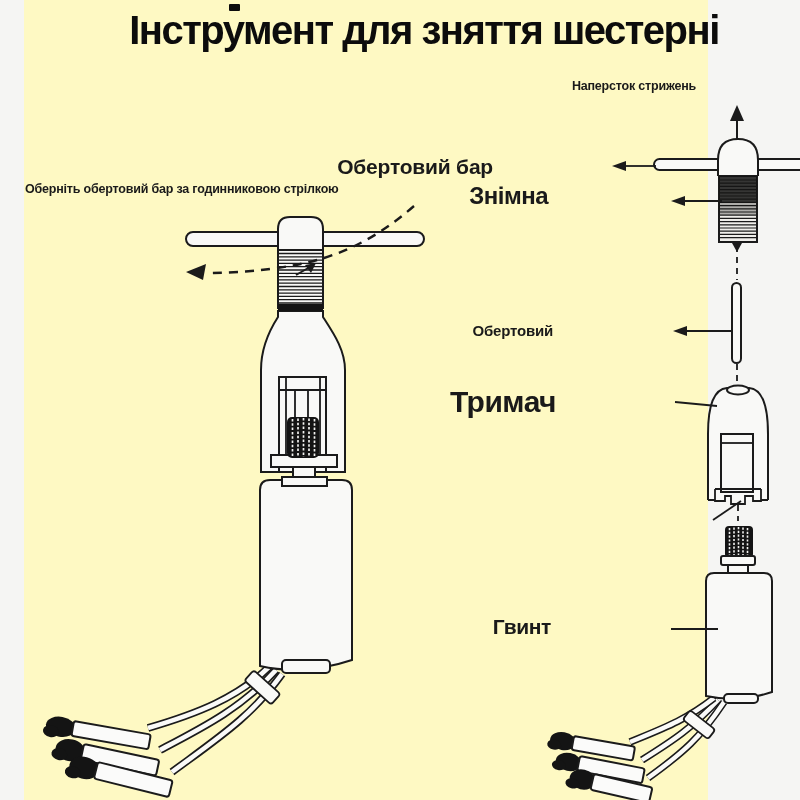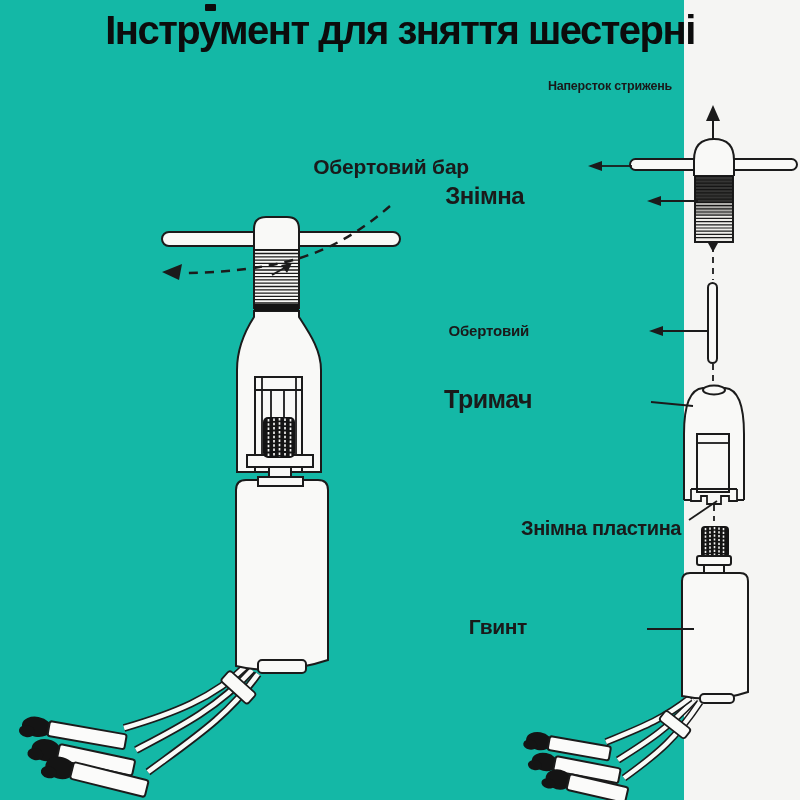--- a/index.html
+++ b/index.html
@@ -2,40 +2,40 @@
 <html><head>
 <meta charset="utf-8">
 <style>
   html,body{margin:0;padding:0;}
   body{
     width:800px;height:800px;overflow:hidden;
     background:#f5f5f3;
     font-family:"Liberation Sans",sans-serif;
     color:#161616;
   }
-  #screen{position:relative;width:684px;height:800px;background:#14b8a6;}
+  #screen{position:relative;width:684px;height:800px;background:#fef9c3;margin-left:24px;}
   svg{position:absolute;left:0;top:0;}
   .label{
     position:absolute;font-weight:bold;white-space:nowrap;color:#1a1a1a;
     letter-spacing:-0.2px;
   }
   .title{
     position:absolute;top:8px;left:0;width:800px;text-align:center;
     font-size:40px;font-weight:800;letter-spacing:-1.5px;color:#0c0c0c;
   }
   .title-dot{
     position:absolute;left:205px;top:4px;width:11px;height:7px;
     background:#0c0c0c;border-radius:1px;
   }
   .lbl-instruction{left:1px;top:182px;font-size:12.5px;}
   .lbl-rotary-rod{top:79px;right:12px;font-size:12.5px;}
   .lbl-rotary-bar{top:155px;right:215px;font-size:21px;}
   .lbl-screw{top:182px;right:160px;font-size:24px;font-weight:800;letter-spacing:-0.5px;}
   .lbl-thimble{top:322px;right:155px;font-size:15px;}
-  .lbl-holder{top:385px;right:152px;font-size:25px;font-weight:800;letter-spacing:-0.5px;}
+  .lbl-holder{top:385px;right:152px;font-size:30px;font-weight:800;letter-spacing:-0.5px;}
   .lbl-plate{top:517px;left:521px;font-size:20px;font-weight:800;letter-spacing:-0.4px;}
   .lbl-motor{top:615px;right:157px;font-size:21px;font-weight:800;letter-spacing:-0.4px;}
 </style>
 </head>
 <body>
 
 <div id="screen">
 
 <svg width="800" height="800" viewBox="0 0 800 800">
 
@@ -185,22 +185,22 @@
       <path d="M651 402 L693 406"></path>
       <path d="M689 520 L717 501"></path>
       <path d="M647 629 H694"></path>
     </g>
   </g>
 </svg>
 
   <div class="title">Інструмент для зняття шестерні</div>
   <div class="title-dot"></div>
 
+  <div class="label lbl-instruction">Оберніть обертовий бар за годинниковою стрілкою</div>
 
   <div class="label lbl-rotary-rod">Наперсток стрижень</div>
   <div class="label lbl-rotary-bar">Обертовий бар</div>
   <div class="label lbl-screw">Знімна</div>
   <div class="label lbl-thimble">Обертовий</div>
   <div class="label lbl-holder">Тримач</div>
-  <div class="label lbl-plate">Знімна пластина</div>
   <div class="label lbl-motor">Гвинт</div>
 
 </div>
 
 </body></html>

